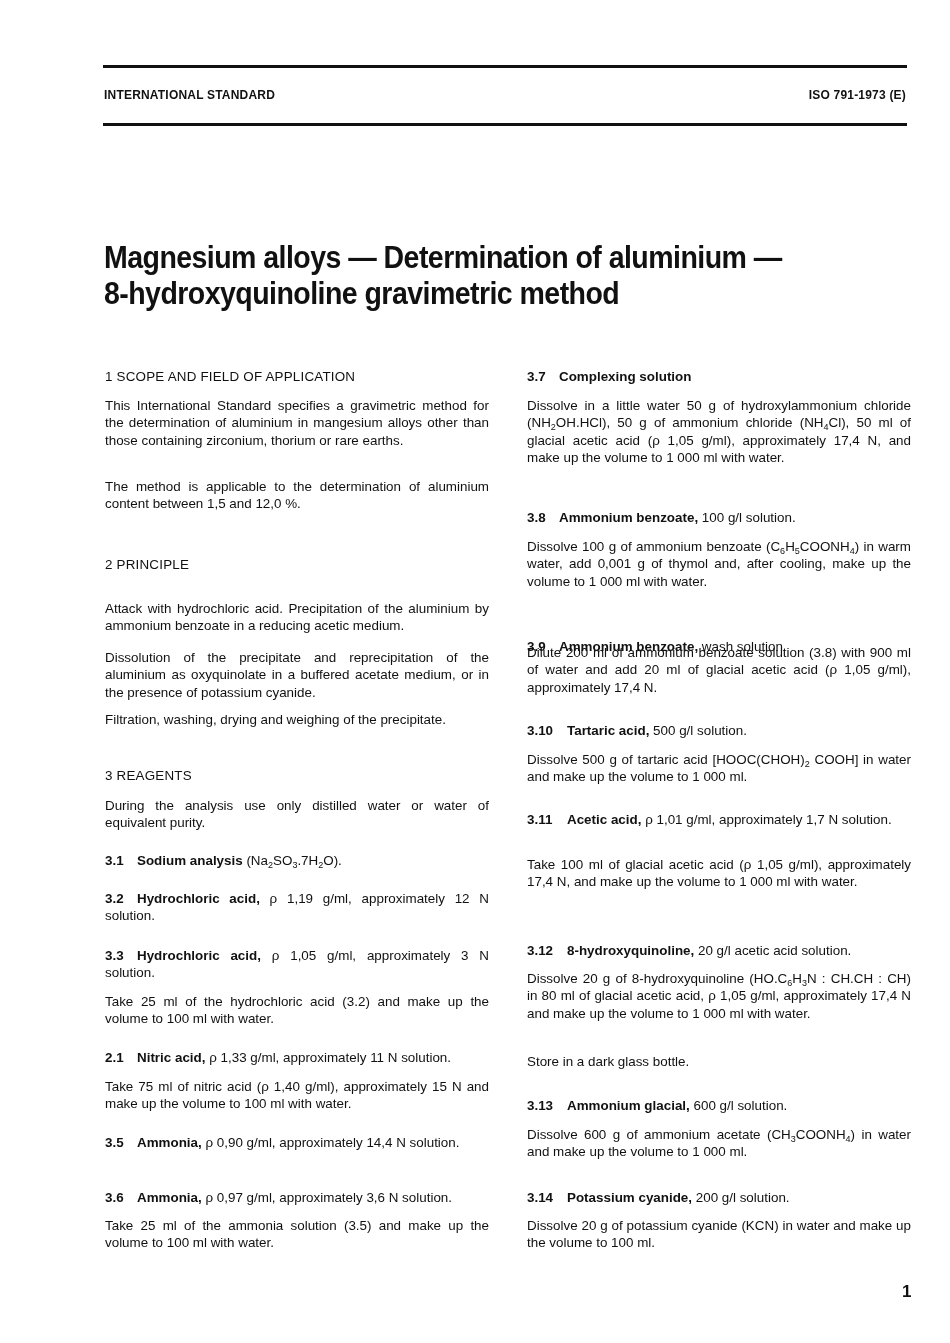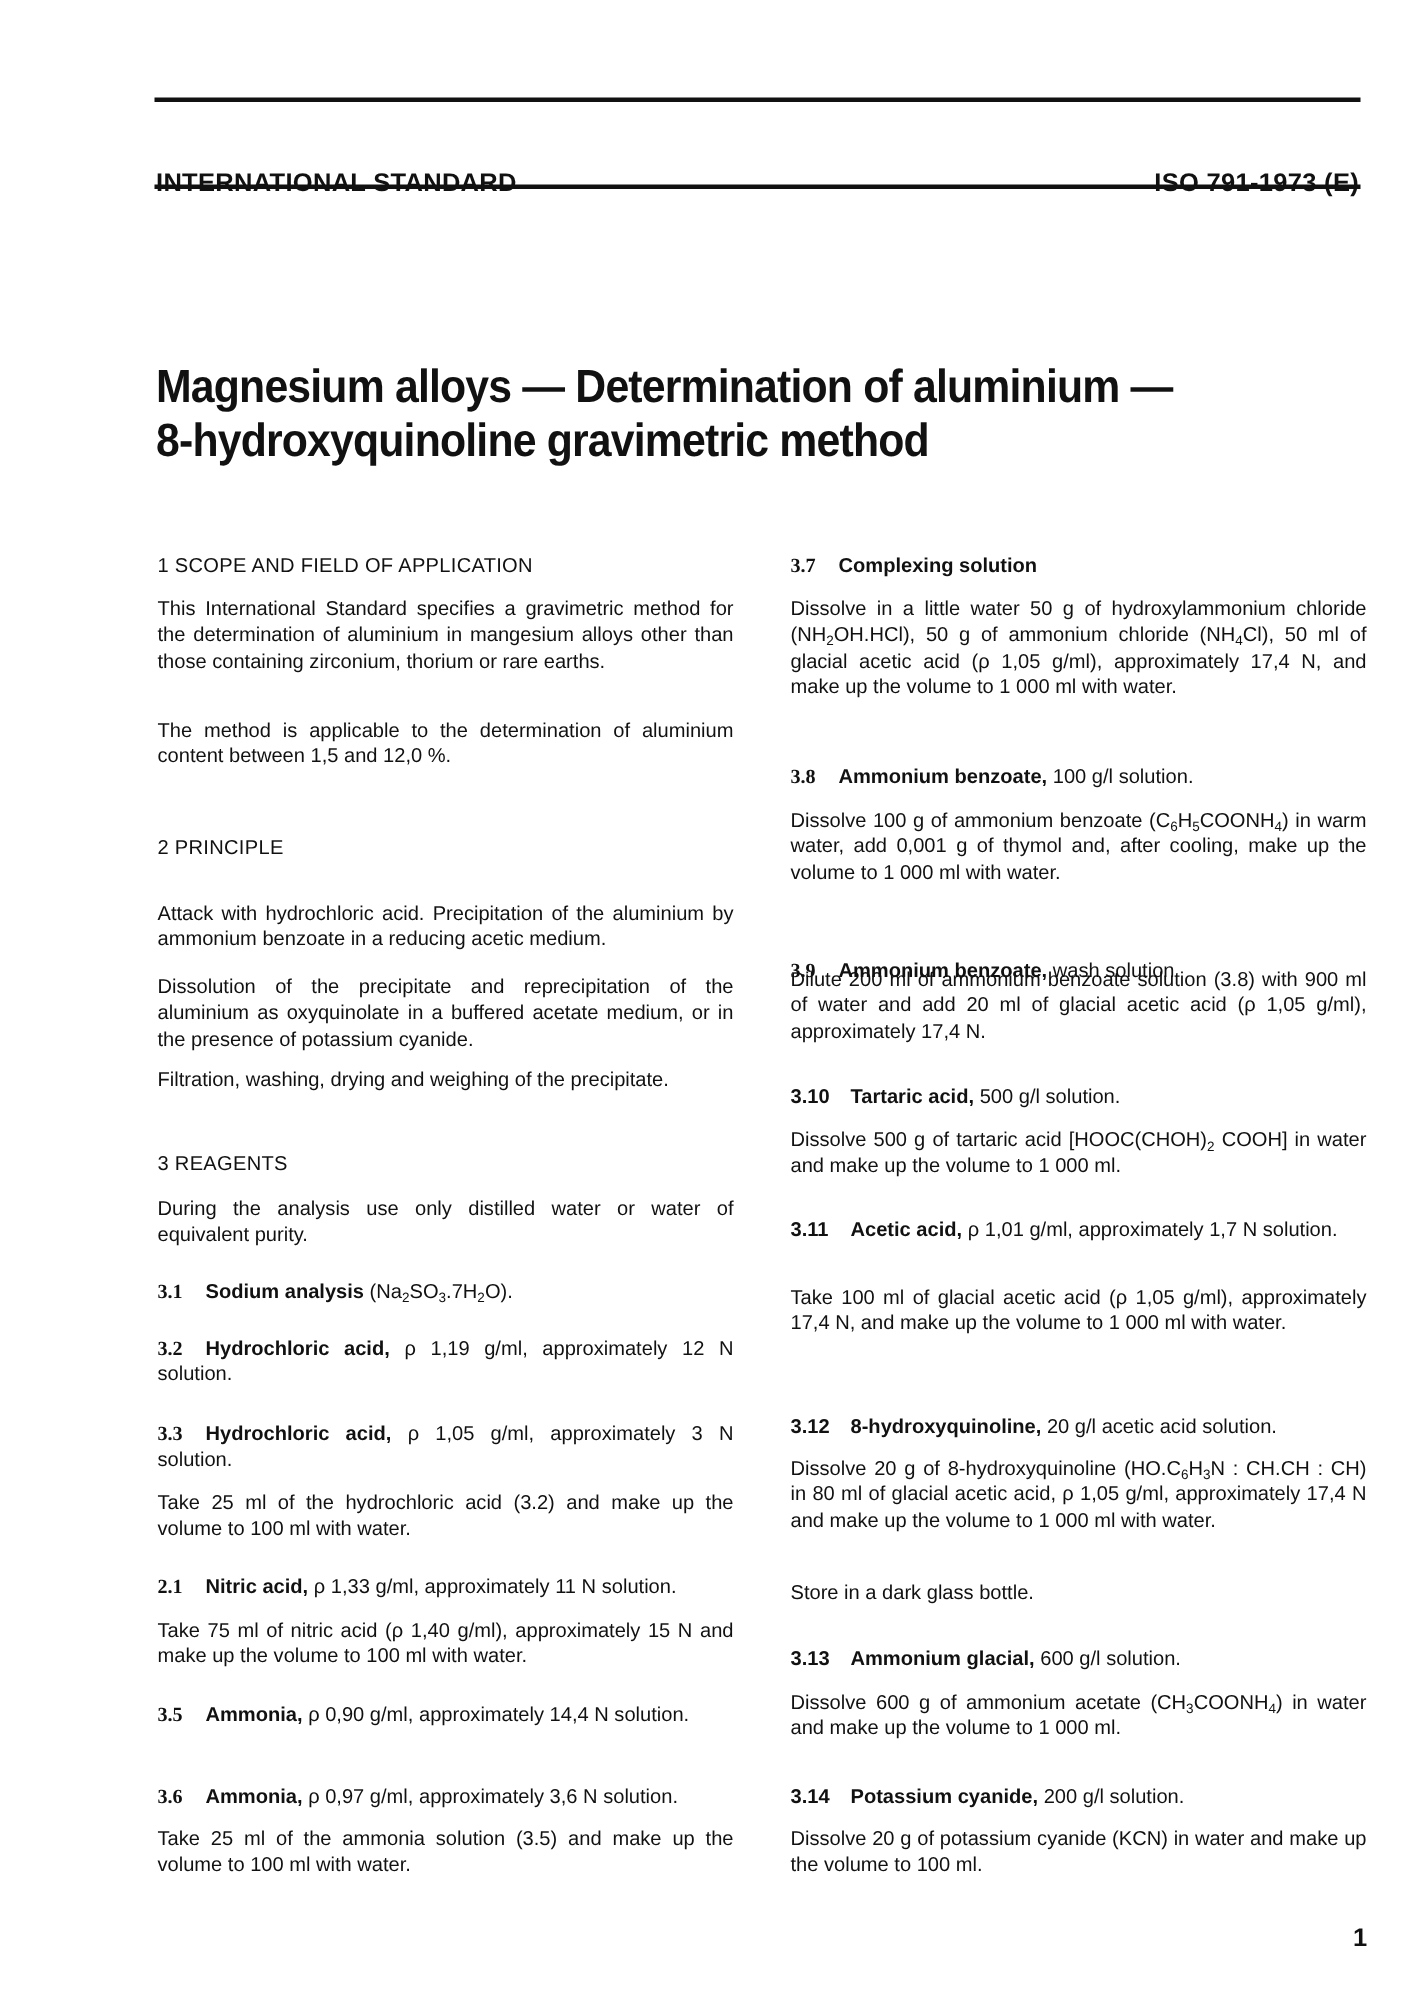--- a/index.html
+++ b/index.html
@@ -1,30 +1,30 @@
 <!DOCTYPE html>
 <html><head>
 <meta charset="utf-8">
 <style>
   html, body { margin: 0; padding: 0; background: #ffffff; }
   body { width: 950px; height: 1343px; position: relative; overflow: hidden;
          font-family: "Liberation Sans", "DejaVu Sans", sans-serif; color: #111; }
   .rule { position: absolute; left: 103px; width: 804px; height: 3px; background: #111; }
-  .hdr { position: absolute; top: 88px; font-size: 17px; font-weight: bold; letter-spacing: 0.2px; margin-top: 24px; }
+  .hdr { position: absolute; top: 88px; font-size: 12px; font-weight: bold; letter-spacing: 0.2px; }
   .title { position: absolute; left: 104px; top: 240px; font-size: 31px; font-weight: bold;
            line-height: 36px; letter-spacing: -0.6px; transform: scaleX(0.92); transform-origin: left top; }
   .blk { position: absolute; width: 384px; font-size: 13.4px; line-height: 17.4px; }
   .lc { left: 105px; }
   .rc { left: 527px; }
   .sh { font-weight: normal; font-size: 13.4px; letter-spacing: 0.2px; }
   .sub { font-weight: bold; }
   p { margin: 0; text-align: justify; text-align-last: left; }
   sub { font-size: 9px; vertical-align: -3px; line-height: 0; }
   .pgnum { position: absolute; left: 902px; top: 1282px; font-size: 17px; font-weight: bold; }
-  .num { display: inline-block; min-width: 32px; font-weight: bold; font-family: Liberation Serif, serif; }
+  .num { display: inline-block; min-width: 32px; font-weight: bold; }
   .num2 { display: inline-block; min-width: 40px; font-weight: bold; }
 </style>
 </head>
 <body>
 
 <div class="rule" style="top:65px"></div>
 <div class="hdr" style="left:104px">INTERNATIONAL STANDARD</div>
 <div class="hdr" style="right:44px">ISO 791-1973 (E)</div>
 <div class="rule" style="top:123px"></div>
 

